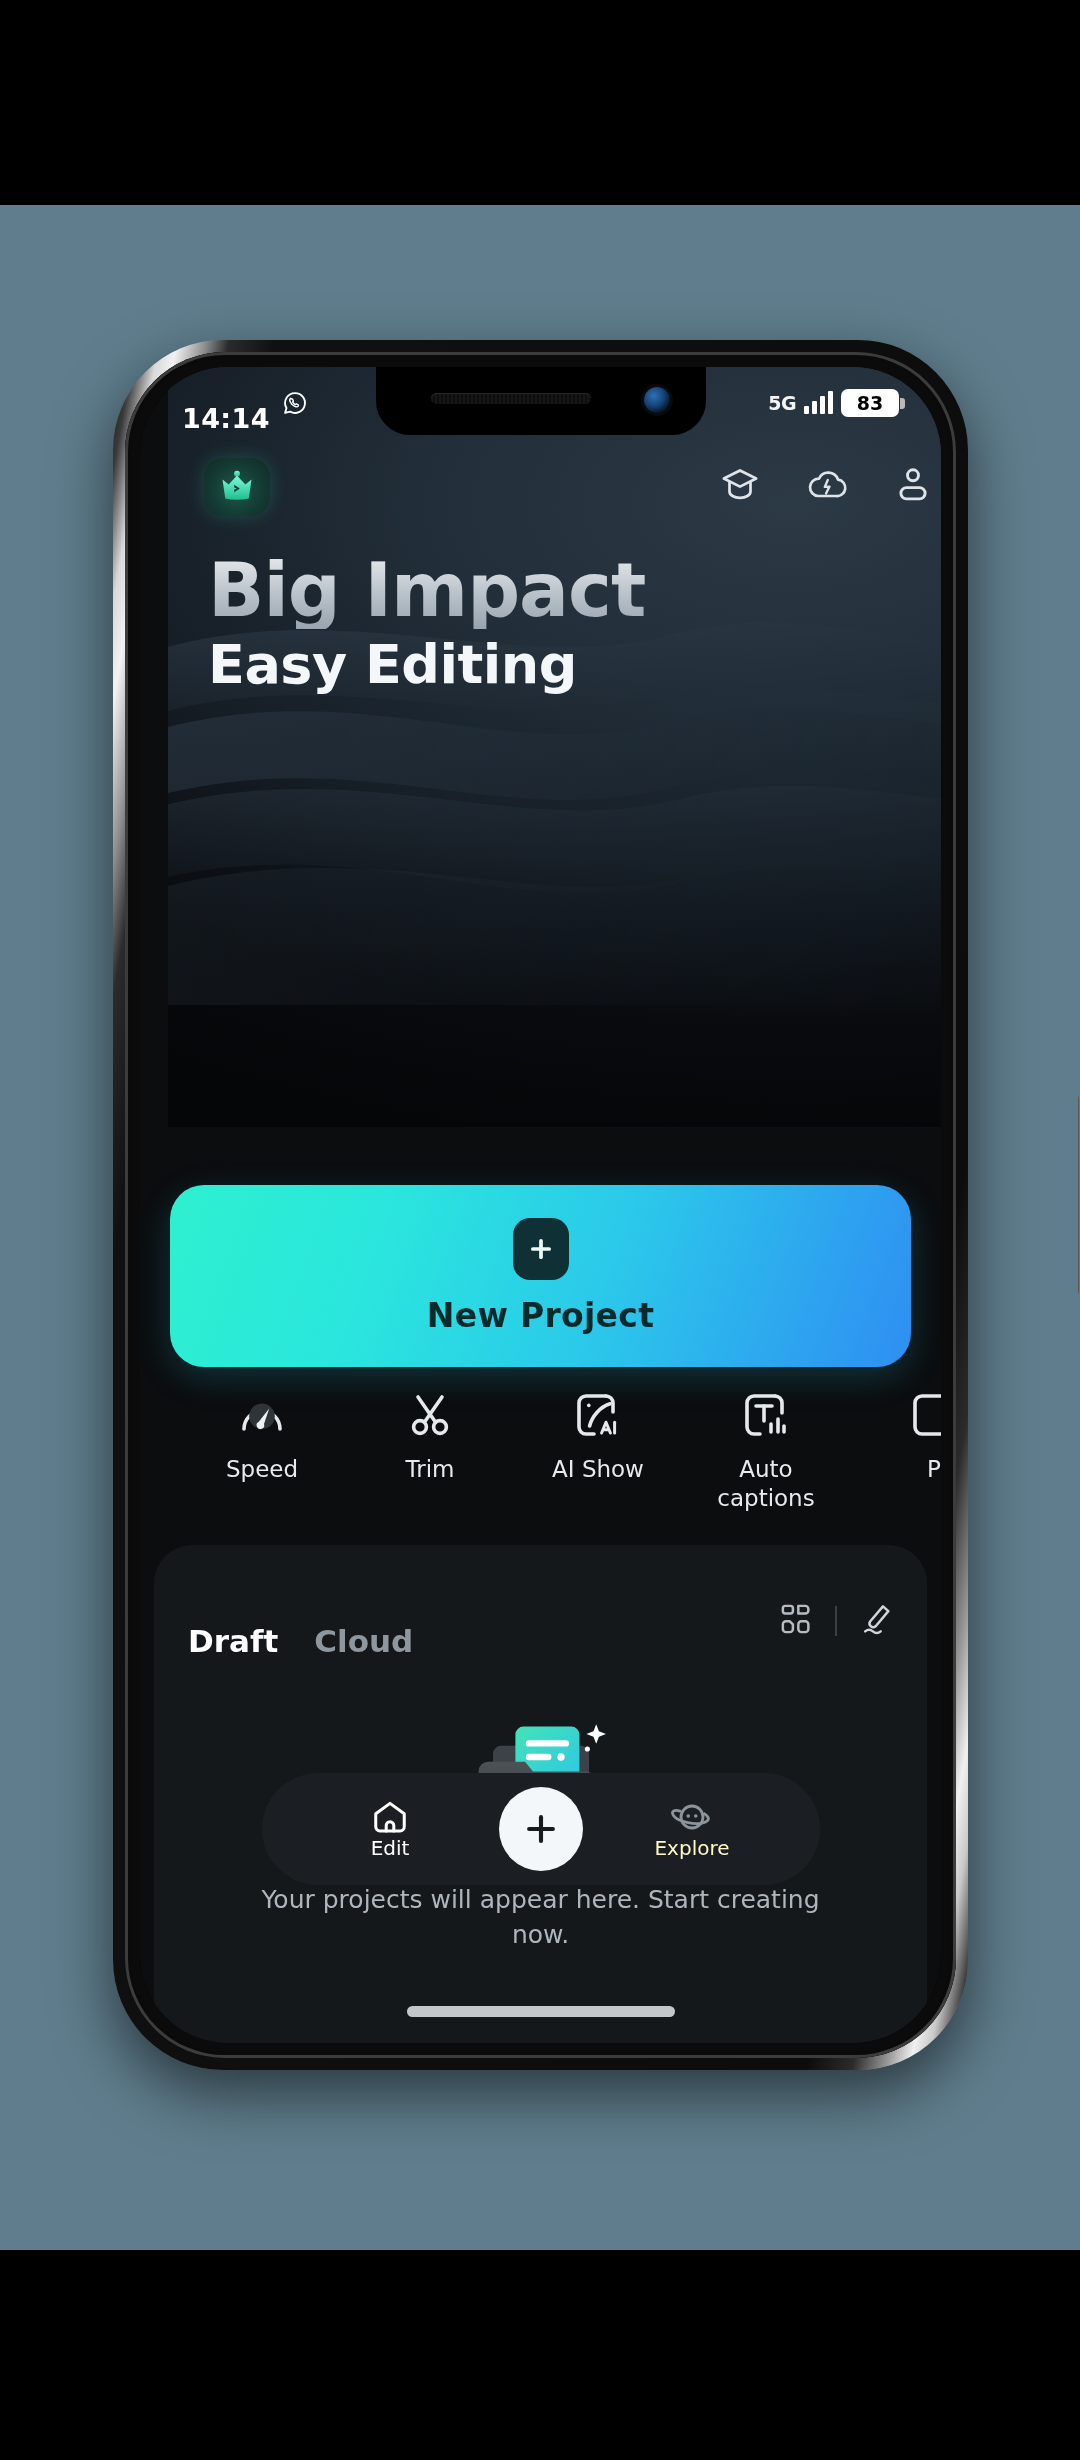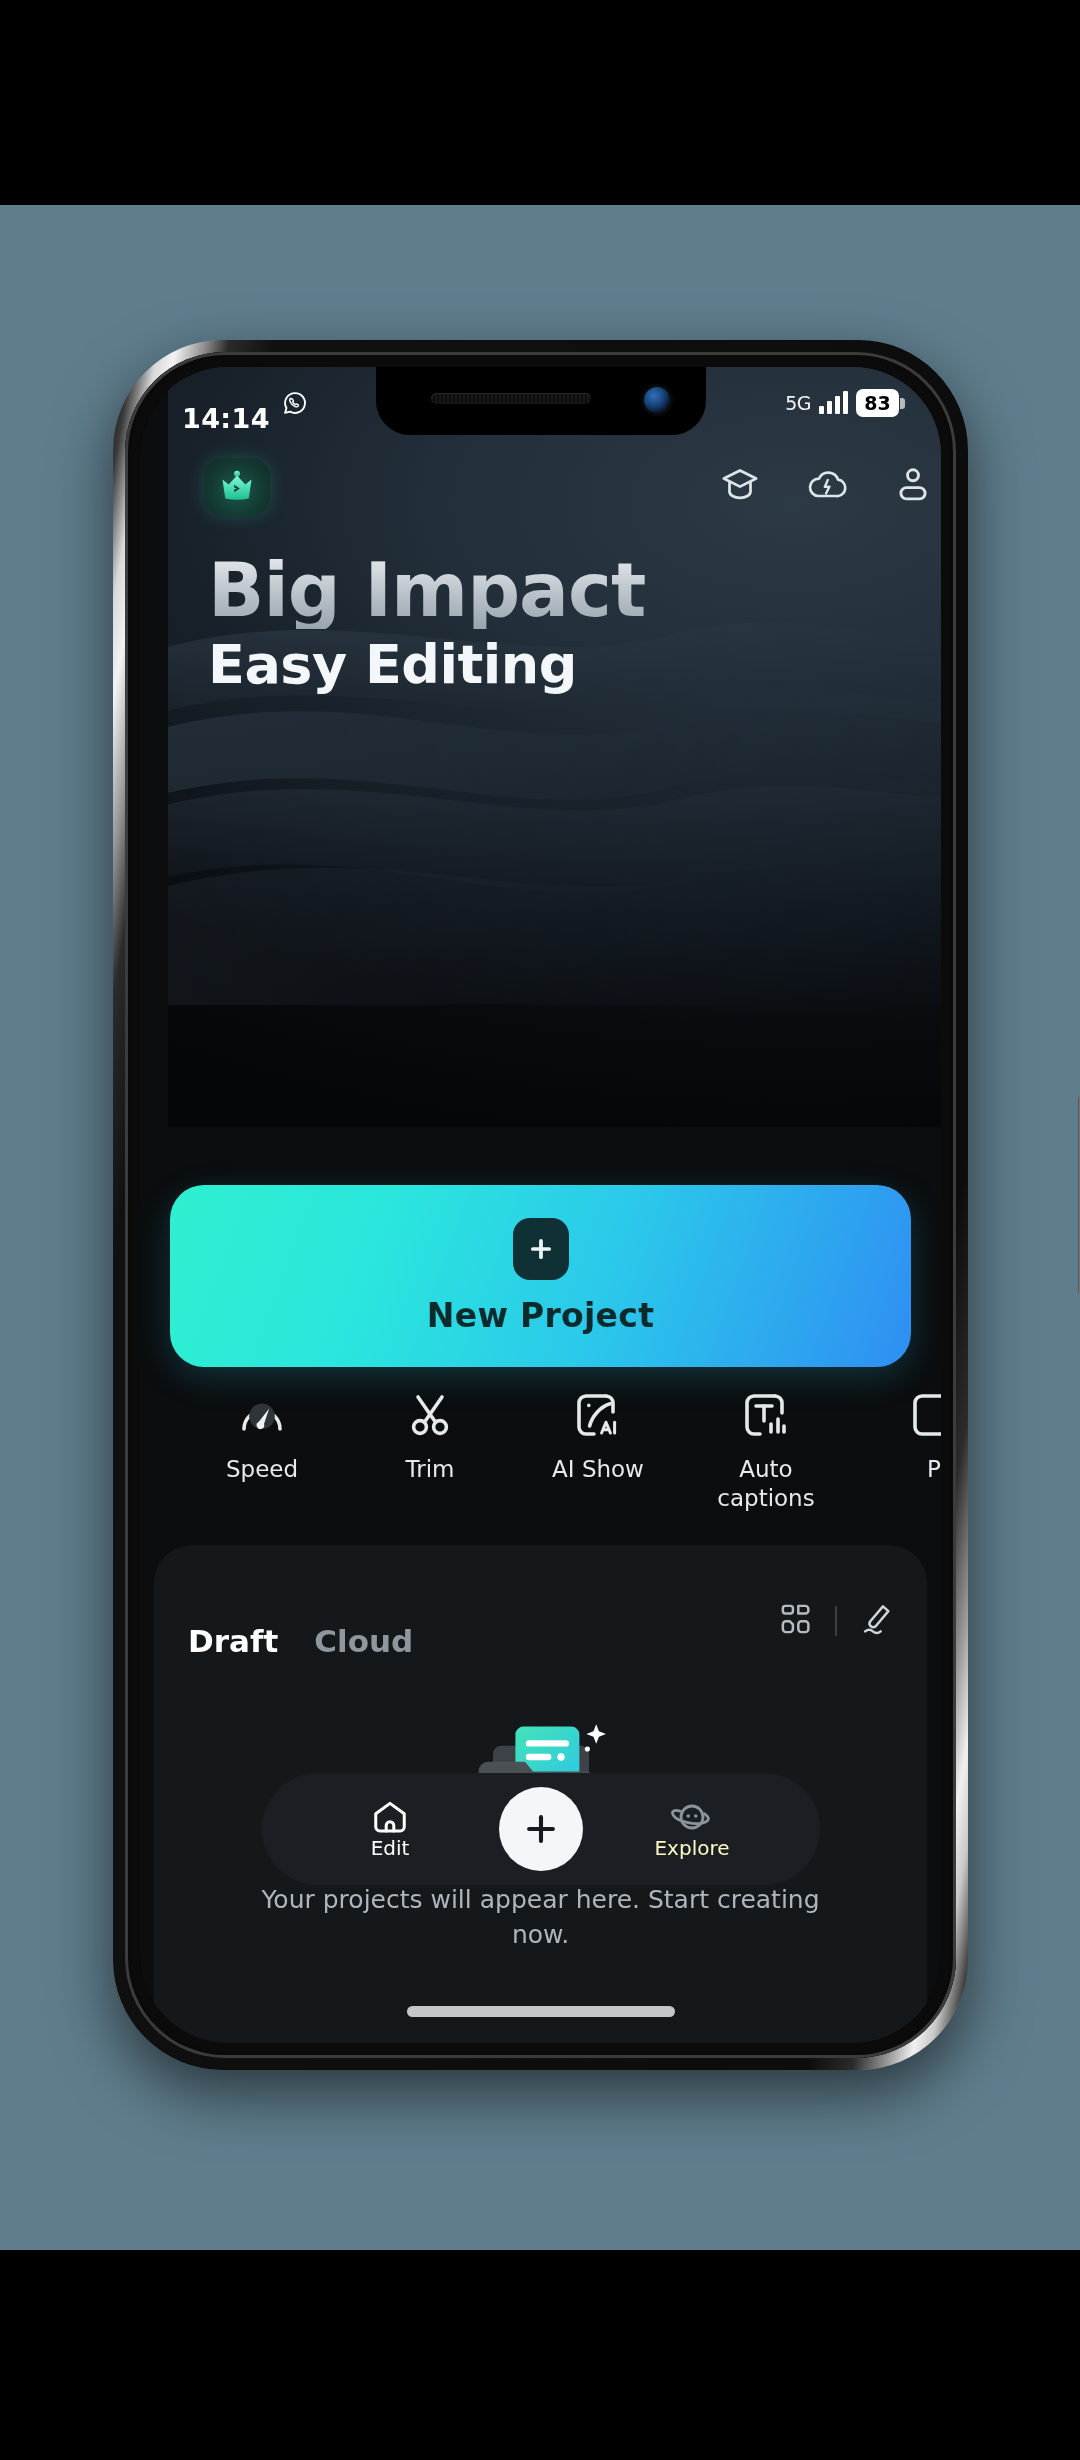--- a/index.html
+++ b/index.html
@@ -50,26 +50,26 @@
             background:radial-gradient(circle at 38% 34%,#2f6fb5 0%,#17457a 42%,#07182c 72%,#000 100%);
             box-shadow:0 0 0 3px #0a0a0a; }
 
   
   .statusbar { position:absolute; left:0; top:0; width:100%; height:72px; z-index:45;
                display:flex; align-items:center; justify-content:space-between;
                padding:0 42px; color:#fff; }
   .sb-left { display:flex; align-items:center; gap:12px; }
   .sb-time { font-size:27px; font-weight:600; letter-spacing:.4px;margin-top:31px; }
   .sb-right { display:flex; align-items:center; gap:8px; }
-  .net-label { font-size:19px; font-weight:400; letter-spacing:-.5px; opacity:.95; }
+  .net-label { font-size:19px; font-weight:700; letter-spacing:-.5px; opacity:.95; }
   .bars { display:flex; align-items:flex-end; gap:3px; height:22px; }
   .bars i { width:5px; background:#fff; border-radius:1px; display:block; }
   .bars i:nth-child(1){height:8px;} .bars i:nth-child(2){height:13px;}
   .bars i:nth-child(3){height:18px;} .bars i:nth-child(4){height:23px;}
-  .battery { position:relative; width:43px; height:28px; border-radius:7px; background:#fff;
+  .battery { position:relative; width:58px; height:28px; border-radius:7px; background:#fff;
              display:flex; align-items:center; justify-content:center; }
   .battery span { color:#000; font-size:19px; font-weight:700; }
   .battery:after { content:""; position:absolute; right:-6px; top:9px; width:5px; height:11px;
                    border-radius:0 3px 3px 0; background:#b9b9b9; }
 
   
   .hero { position:absolute; left:0; top:0; width:100%; height:760px; z-index:10;
           background:
             radial-gradient(150% 85% at 78% 18%, #2c3a46 0%, #222e39 30%, #151d25 58%, #080a0d 82%, #050608 100%),
             linear-gradient(180deg,#202b35 0%,#1a242d 35%,#0c1117 70%,#040507 100%); margin-left: 28px; }

